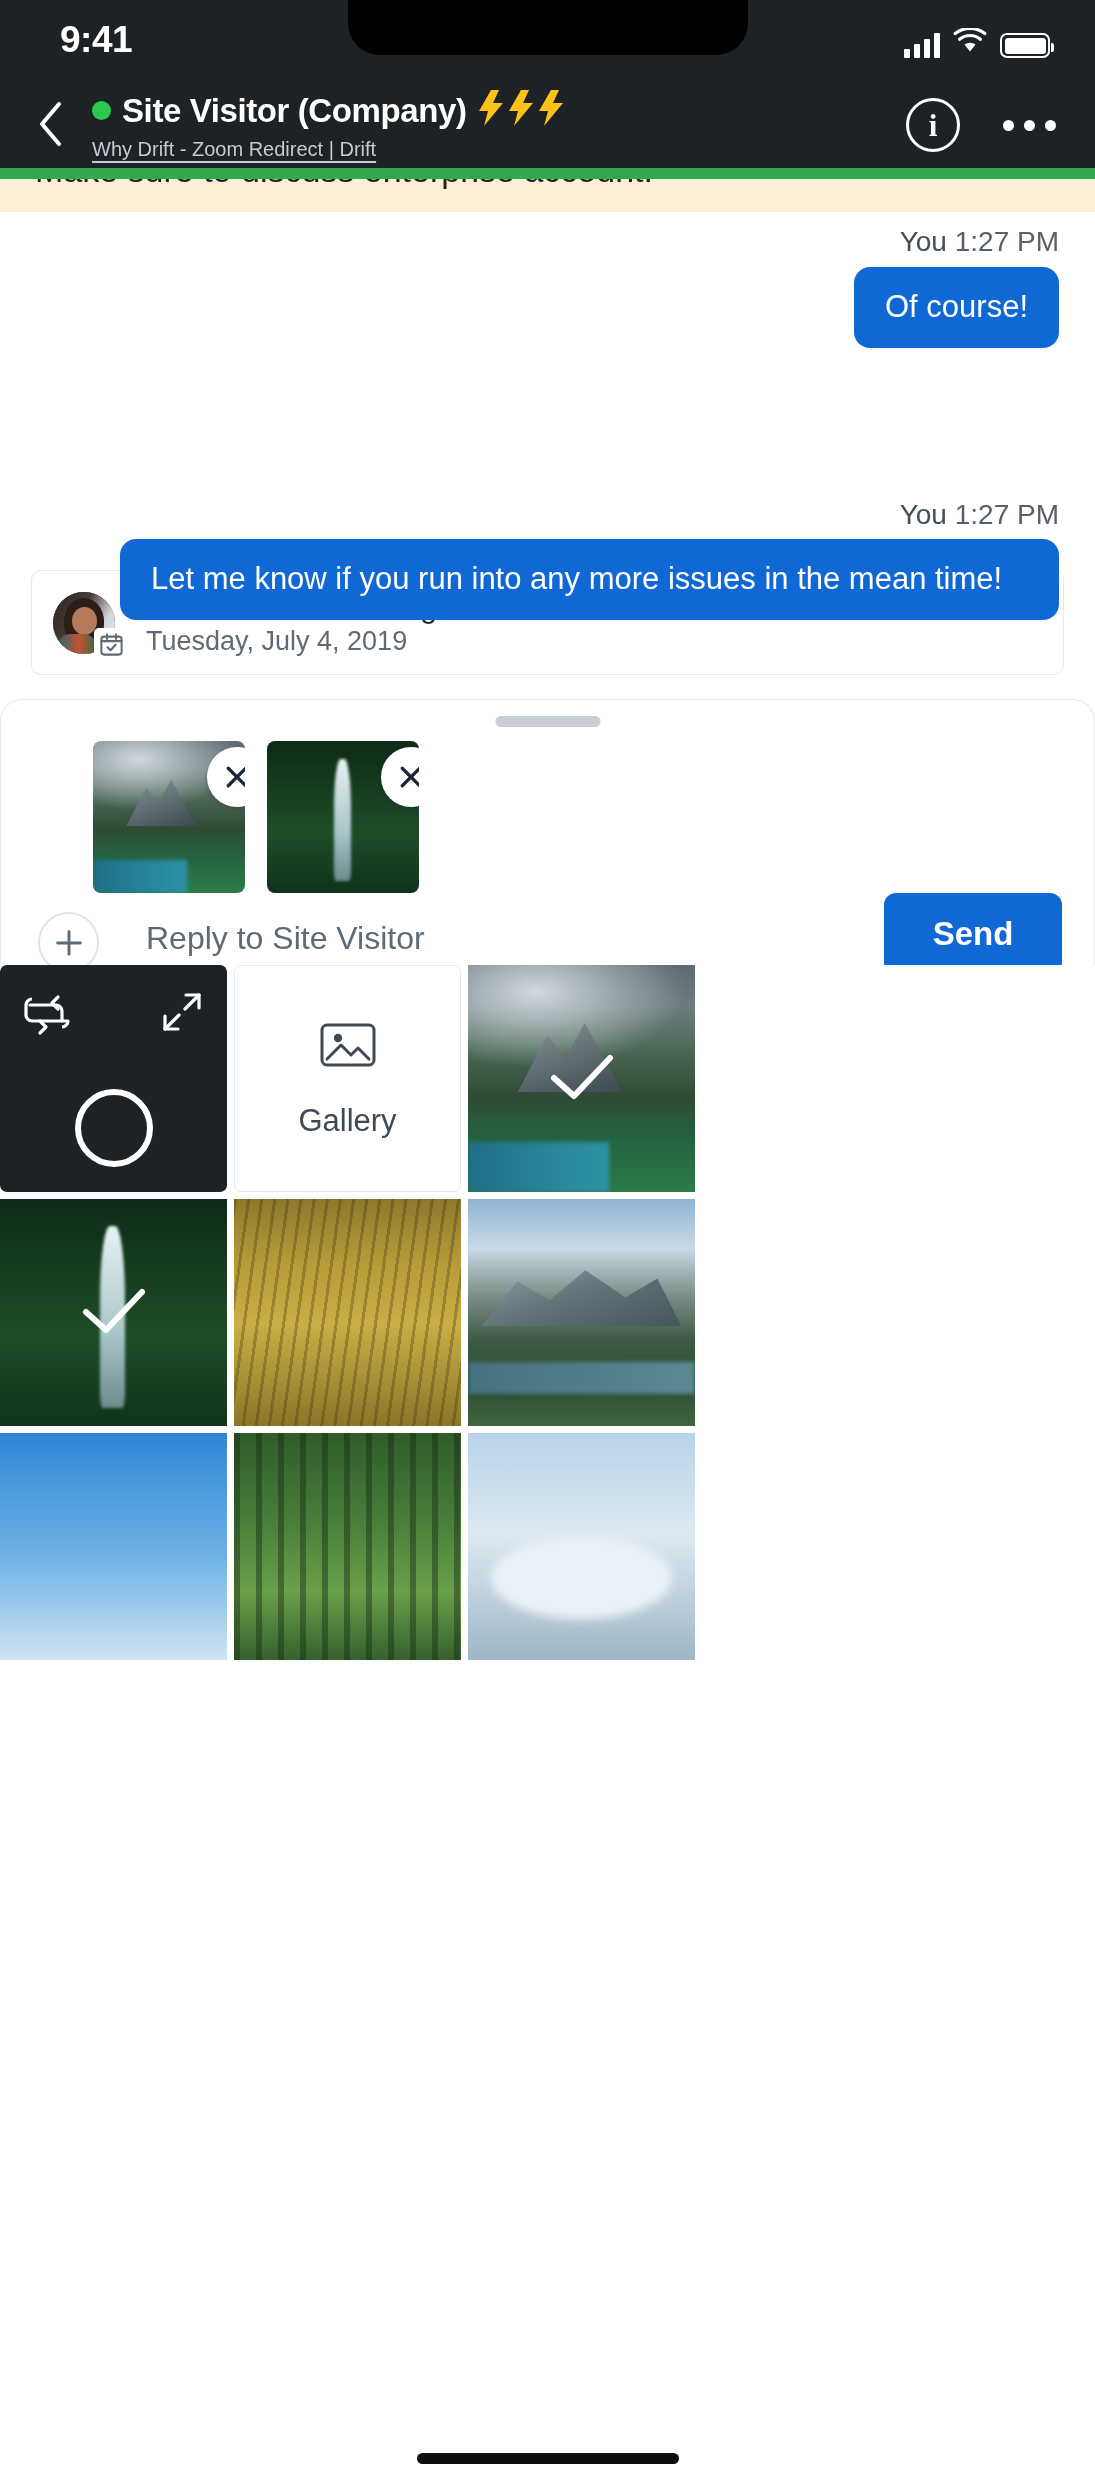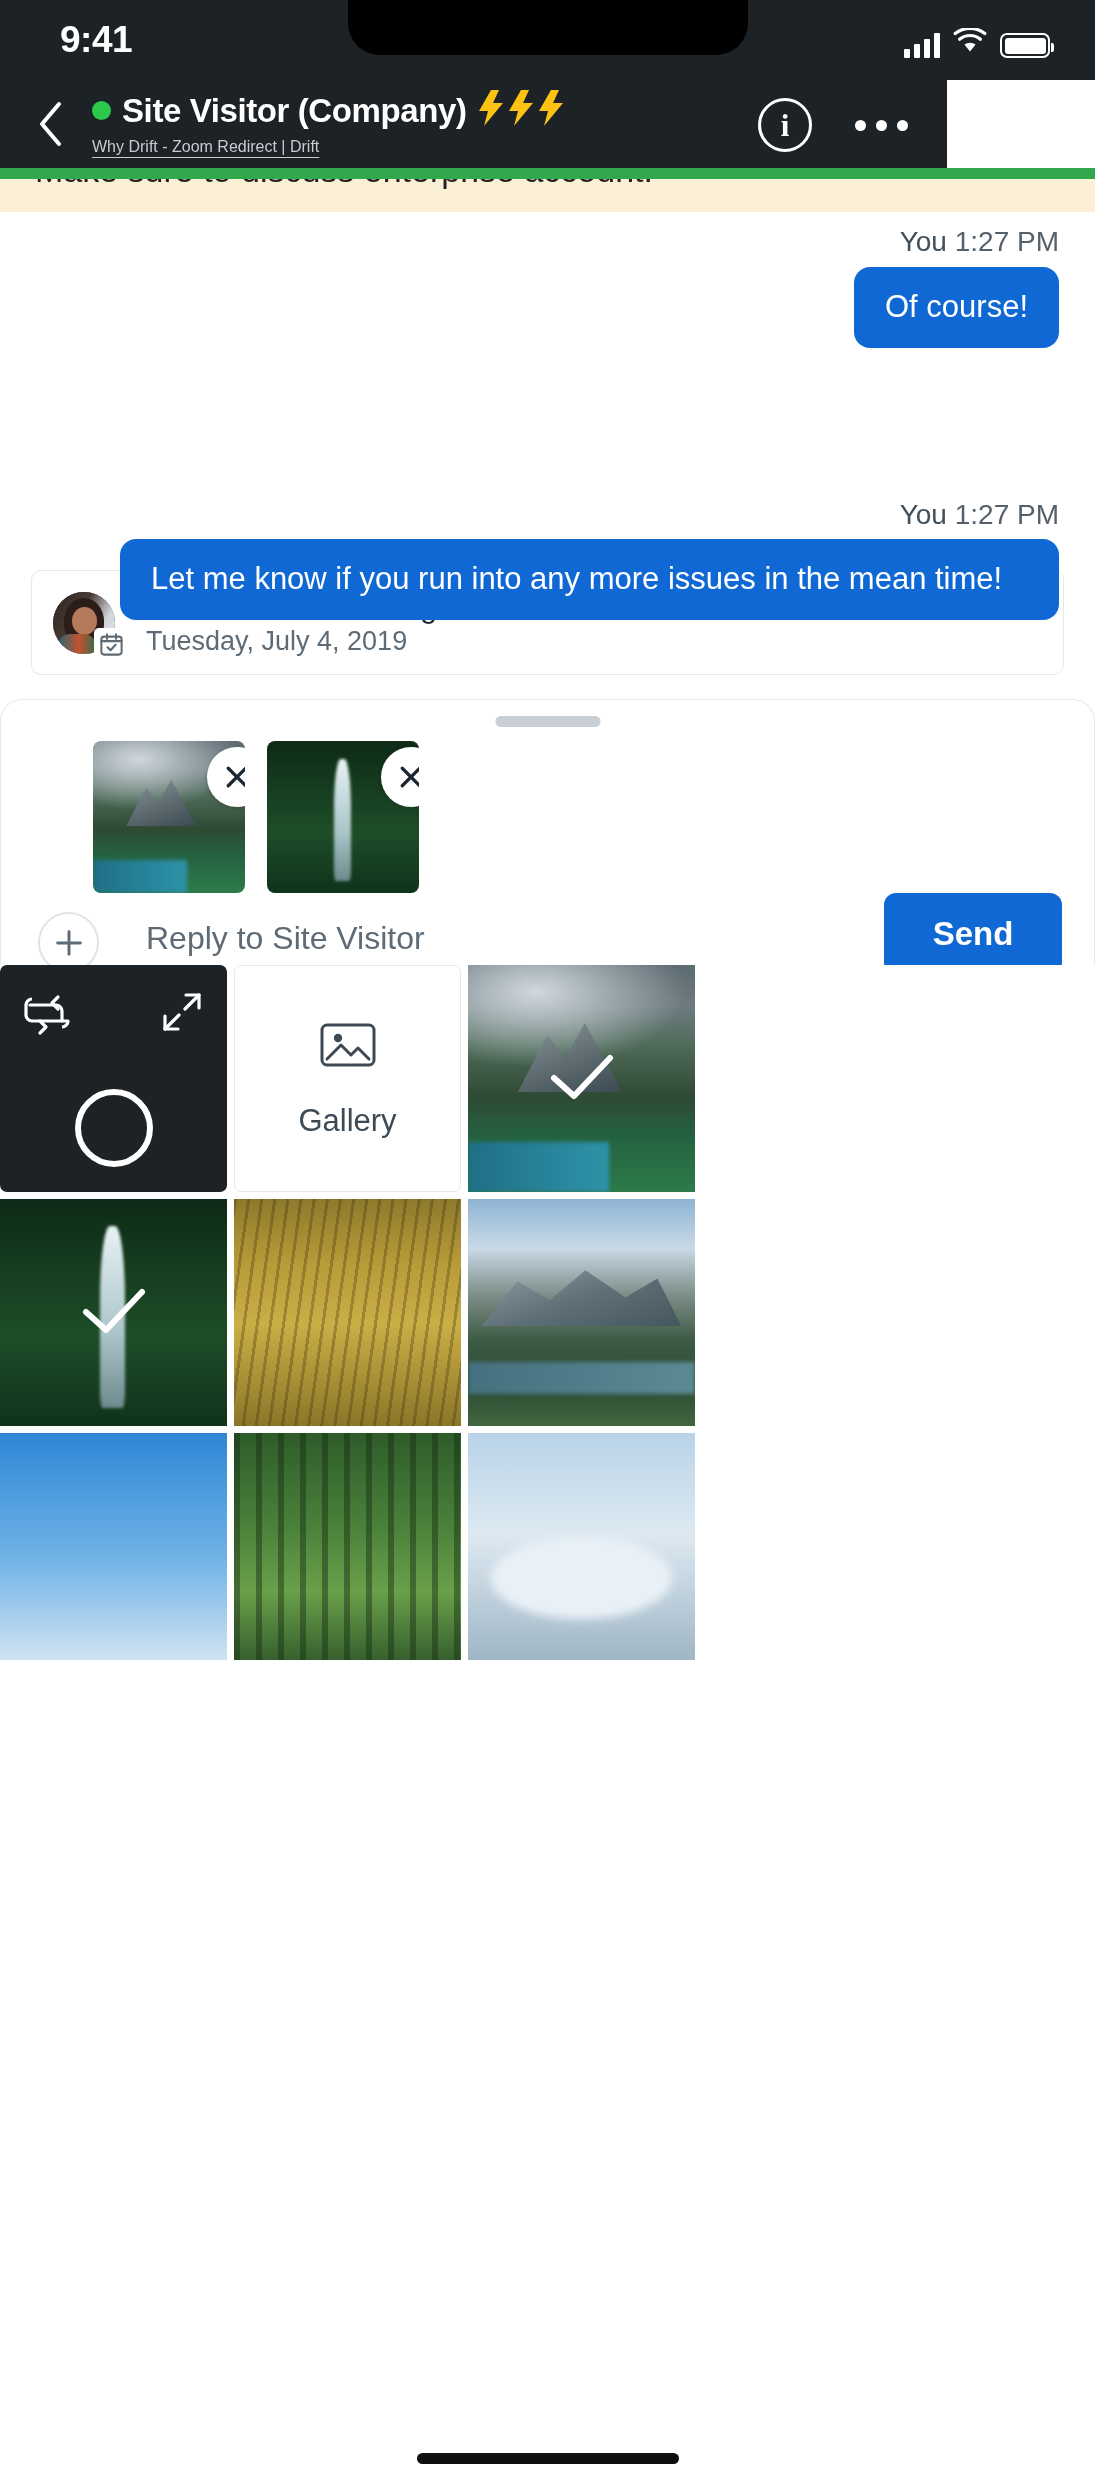--- a/index.html
+++ b/index.html
@@ -40,42 +40,42 @@
     position:relative; padding:2.5px;
   }
   .batt::after{
     content:""; position:absolute; right:-6px; top:8px;
     width:3px; height:9px; background:#fff; border-radius:0 2px 2px 0;
   }
   .batt span{ display:block; height:100%; background:#fff; border-radius:3px; }
 
   
   .navbar {
-    position:absolute; top:80px; left:0; width:947px; height:88px;
+    position:absolute; top:80px; left:0; width:1095px; height:88px;
     background:#1d2226;
   }
   .back-chevron {
     position:absolute; left:24px; top:16px; width:52px; height:56px;
     display:flex; align-items:center; justify-content:center; cursor:pointer;
   }
   .back-chevron svg { display:block; }
   .title-wrap { position:absolute; left:92px; top:8px; }
   .title-row { display:flex; align-items:center; gap:11px; }
   .online-dot {
     width:19px; height:19px; border-radius:50%; background:#2cc84d;
     flex:none;
   }
   .conv-title {
     color:#fff; font-size:33px; font-weight:700; letter-spacing:-0.4px;
     white-space:nowrap;
   }
   .bolts { font-size:30px; letter-spacing:-2px; line-height:1; }
   .subtitle {
     display:inline-block; margin-top:5px;
-    color:#c6cbd1; font-size:16px; text-decoration:underline;
+    color:#c6cbd1; font-size:20px; text-decoration:underline;
     text-underline-offset:5px; white-space:nowrap;
   }
   .info-btn {
     position:absolute; right:135px; top:18px;
     width:54px; height:54px; border:3px solid #fff; border-radius:50%;
     display:flex; align-items:center; justify-content:center; cursor:pointer;
   }
   .info-btn span { color:#fff; font-size:31px; font-weight:600; line-height:1; font-family:"Liberation Serif", serif;}
   .more-btn {
     position:absolute; right:30px; top:30px; width:72px; height:30px;

